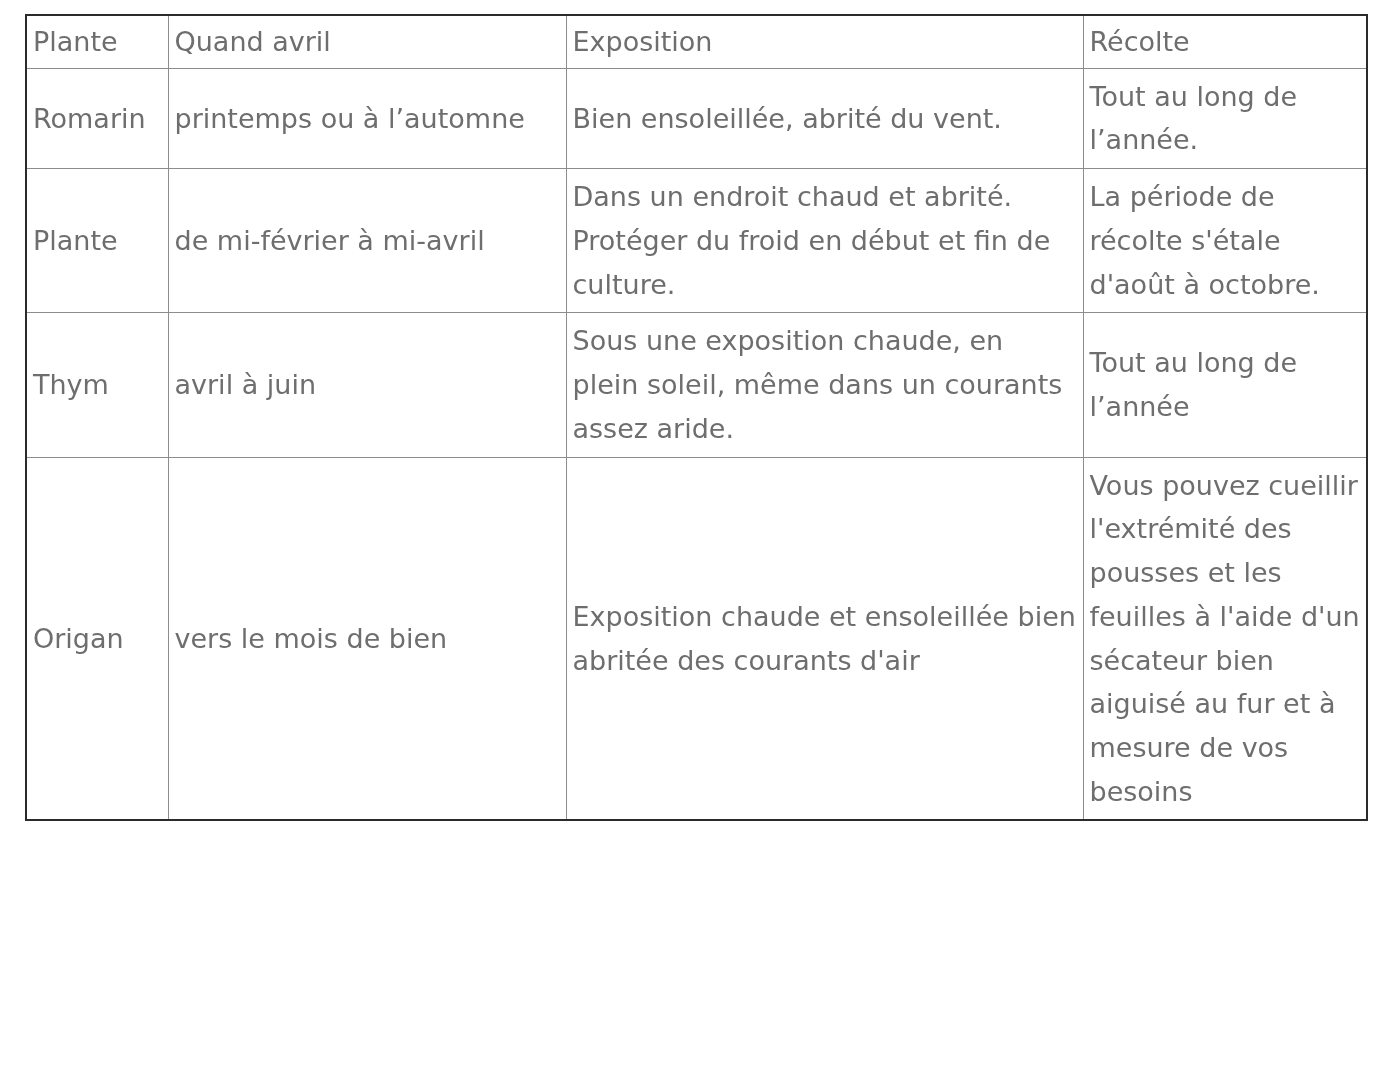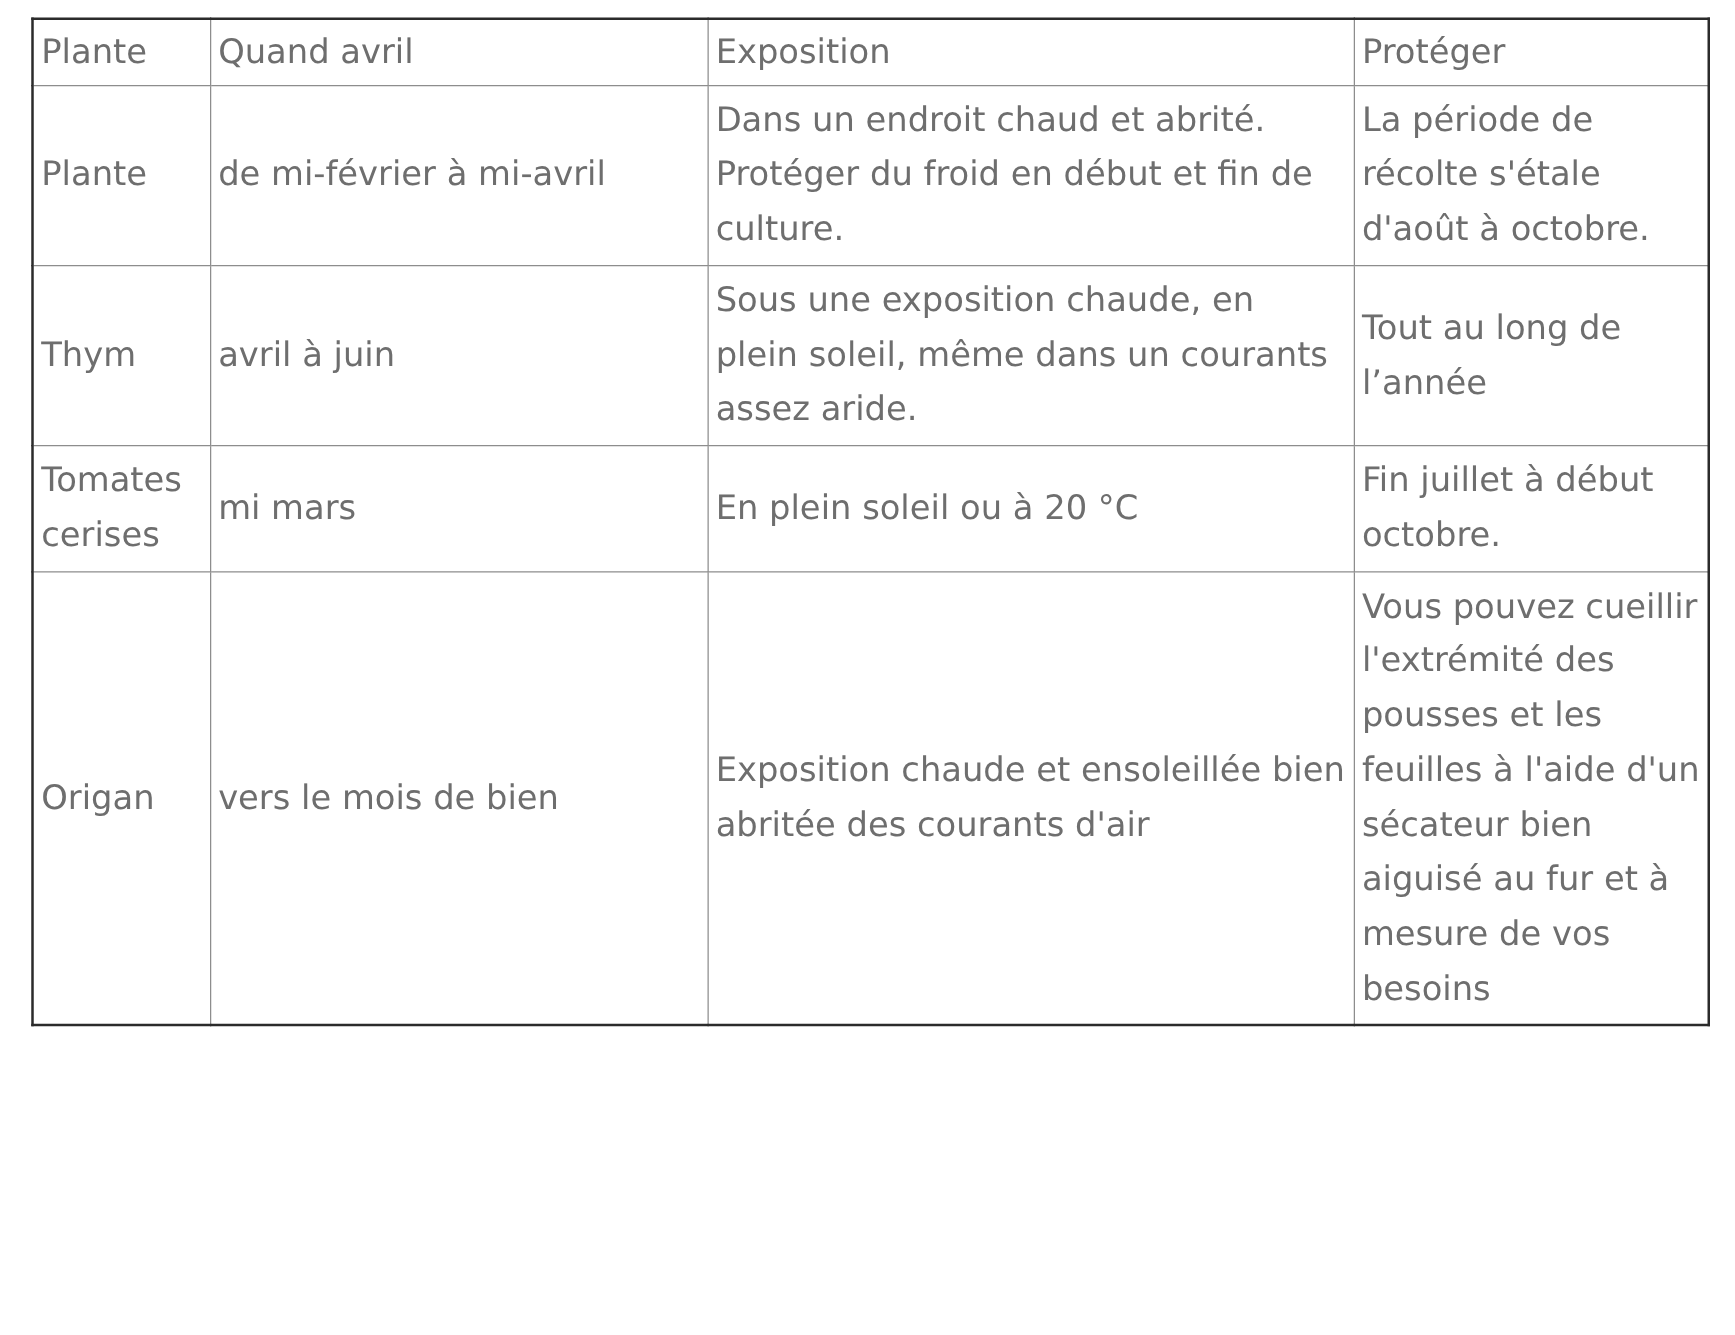--- a/index.html
+++ b/index.html
@@ -99,24 +99,38 @@
           <td>
             <span class="cell-text">Plante</span>
           </td>
           <td>
             <span class="cell-text">Quand avril</span>
           </td>
           <td>
             <span class="cell-text">Exposition</span>
           </td>
           <td>
-            <span class="cell-text">Protéger</span>
+            <span class="cell-text">Récolte</span>
           </td>
         </tr>
 
+        <tr>
+          <td>
+            <span class="cell-text">Romarin</span>
+          </td>
+          <td>
+            <span class="cell-text">printemps ou à l’automne</span>
+          </td>
+          <td>
+            <span class="cell-text">Bien ensoleillée, abrité du vent.</span>
+          </td>
+          <td>
+            <span class="cell-text">Tout au long de l’année.</span>
+          </td>
+        </tr>
 
         <tr>
           <td>
             <span class="cell-text">Plante</span>
           </td>
           <td>
             <span class="cell-text">de mi-février à mi-avril</span>
           </td>
           <td>
             <span class="cell-text">Dans un endroit chaud et abrité. Protéger du froid en début et fin de culture.</span>
@@ -134,34 +148,20 @@
             <span class="cell-text">avril à juin</span>
           </td>
           <td>
             <span class="cell-text">Sous une exposition chaude, en plein soleil, même dans un courants assez aride.</span>
           </td>
           <td>
             <span class="cell-text">Tout au long de l’année</span>
           </td>
         </tr>
 
-        <tr>
-          <td>
-            <span class="cell-text">Tomates cerises</span>
-          </td>
-          <td>
-            <span class="cell-text">mi mars</span>
-          </td>
-          <td>
-            <span class="cell-text">En plein soleil ou à 20 °C</span>
-          </td>
-          <td>
-            <span class="cell-text">Fin juillet à début octobre.</span>
-          </td>
-        </tr>
 
         <tr>
           <td>
             <span class="cell-text">Origan</span>
           </td>
           <td>
             <span class="cell-text">vers le mois de bien</span>
           </td>
           <td>
             <span class="cell-text">Exposition chaude et ensoleillée bien abritée des courants d'air</span>

